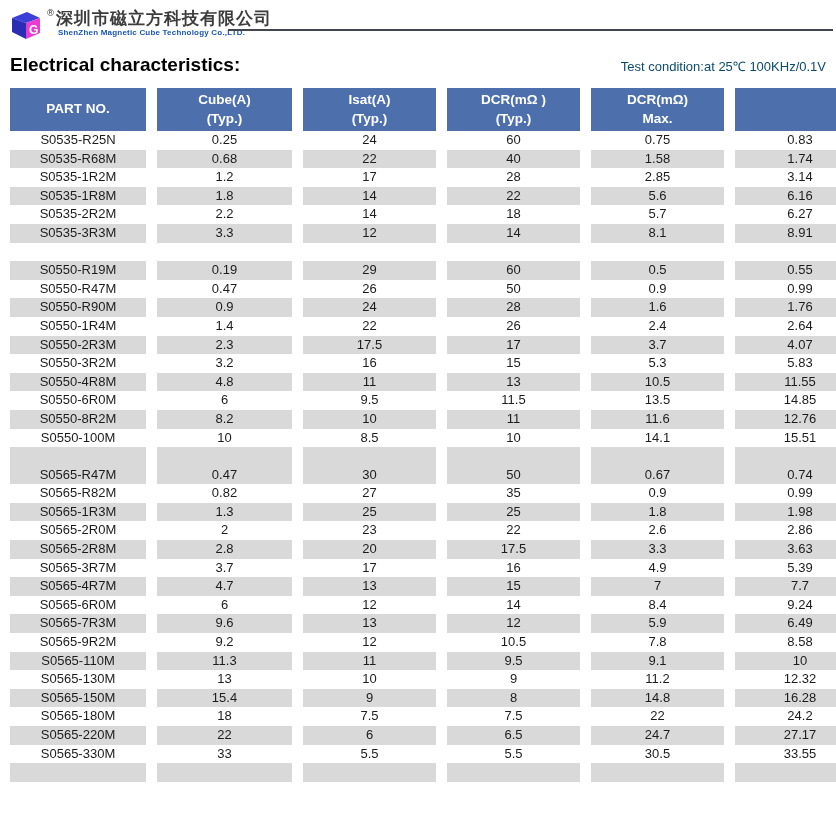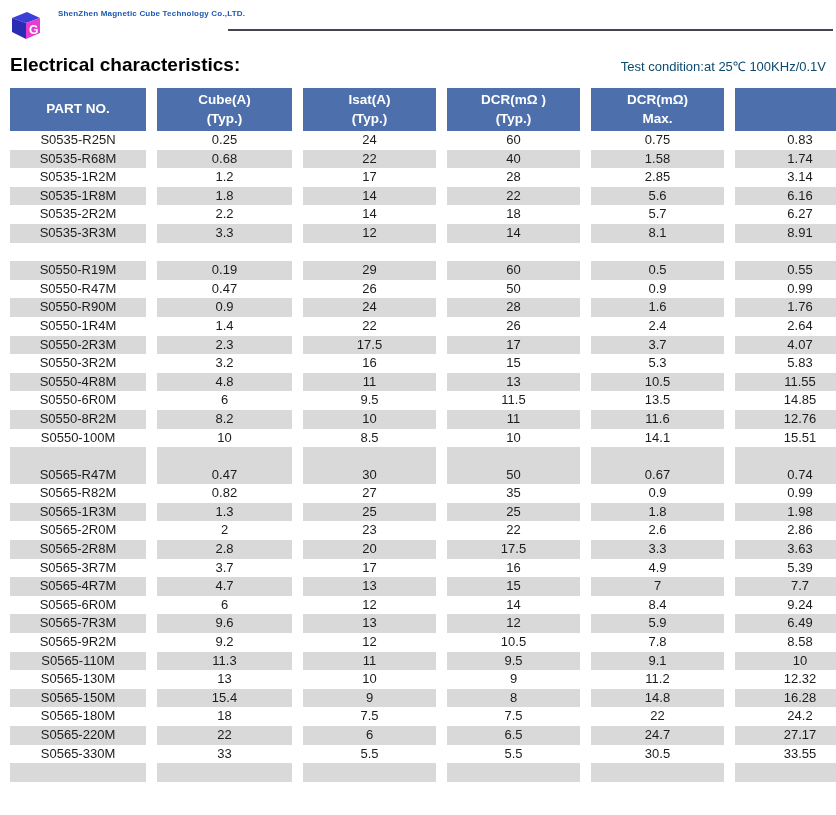--- a/index.html
+++ b/index.html
@@ -10,21 +10,21 @@
     position: relative; overflow: hidden;
   }
   .brand { position: absolute; left: 8px; top: 9px; display: flex; align-items: flex-start; }
   .logo-icon { width: 36px; height: 32px; flex: 0 0 auto; }
   .logo-text { margin-left: 2px; }
   .cn {
     font-size: 17px; color: #3c3c3c; font-weight: 600; letter-spacing: 1px;
     line-height: 1.1; font-family: "DejaVu Sans", sans-serif; white-space: nowrap;
   }
   .cn sup { font-size: 9px; vertical-align: top; color: #4a4a4a; font-weight: 400; }
-  .en { font-size: 8px; color: #1a57b0; font-weight: bold; margin-left: 12px; letter-spacing: 0.2px; white-space: nowrap; text-align: center; }
+  .en { font-size: 8px; color: #1a57b0; font-weight: bold; margin-left: 12px; letter-spacing: 0.2px; white-space: nowrap; }
   .rule { position: absolute; left: 228px; right: 3px; top: 29px; height: 2px; background: #45454e; }
   .title-row {
     position: absolute; left: 10px; right: 10px; top: 54px;
     display: flex; justify-content: space-between; align-items: flex-end;
   }
   .page-title { font-size: 19px; font-weight: bold; color: #000; }
   .testcond { font-size: 13px; color: #0c4a6e; padding-bottom: 1px; white-space: nowrap; }
   .etable { position: absolute; left: 10px; top: 88px; }
   .grid { display: grid; grid-template-columns: 136px 135px 133px 133px 133px 130px 5px; column-gap: 11px; }
   .th {
@@ -42,20 +42,21 @@
 <body>
 
 <header class="brand">
   <svg class="logo-icon" viewBox="0 0 36 32">
     <polygon points="4,9 19,3 32,9 18,14" fill="#3b3fd8"></polygon>
     <polygon points="4,9 18,14 18,30 4,23" fill="#2a2db3"></polygon>
     <polygon points="18,14 32,9 32,24 18,30" fill="#e83bd0"></polygon>
     <text x="21" y="25" font-size="12" font-weight="bold" fill="#ffffff" font-family="Liberation Sans, sans-serif">G</text>
   </svg>
   <div class="logo-text">
+    <div class="cn"><sup>®</sup><span>深圳市磁立方科技有限公司</span></div>
     <div class="en">ShenZhen Magnetic Cube Technology Co.,LTD.</div>
   </div>
 </header>
 <div class="rule"></div>
 
 <div class="title-row">
   <div class="page-title">Electrical characteristics:</div>
   <div class="testcond">Test condition:at 25℃ 100KHz/0.1V</div>
 </div>
 

